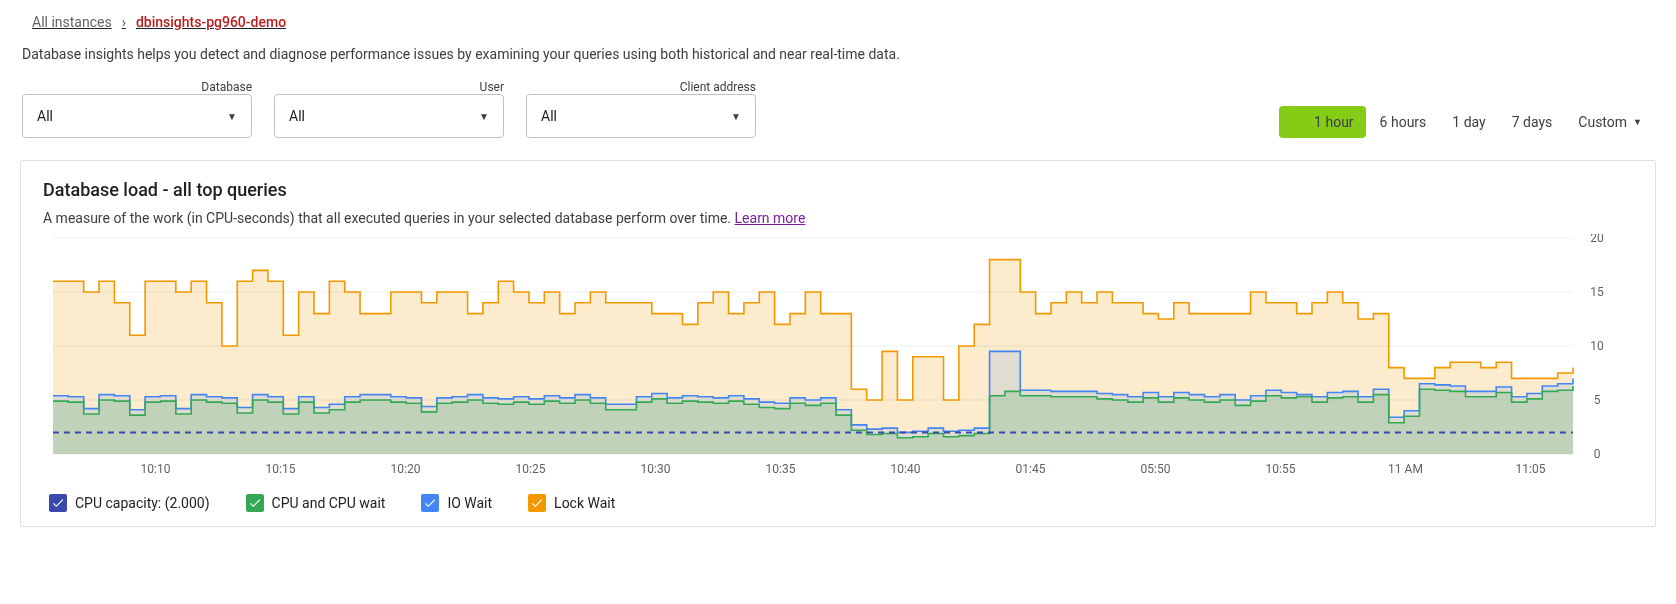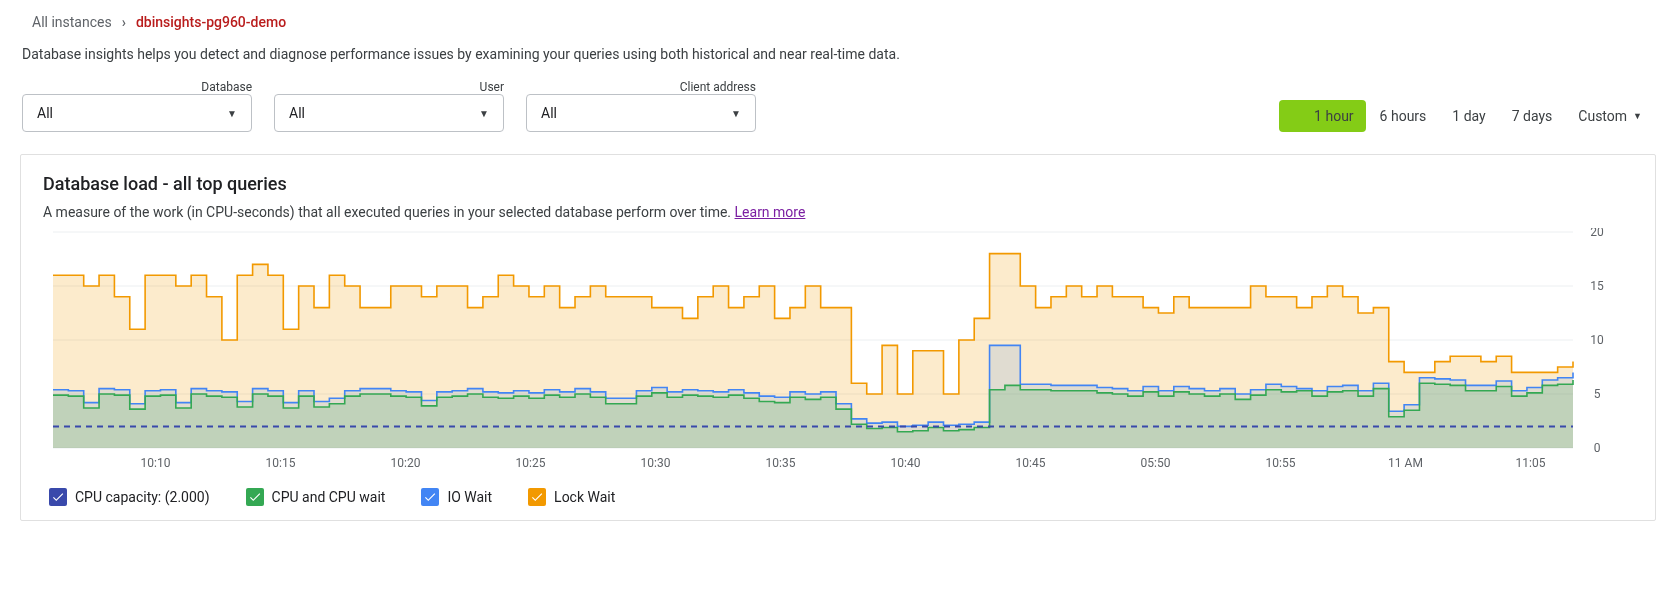--- a/index.html
+++ b/index.html
@@ -11,37 +11,38 @@
     color: #202124;
     background: #fff;
     width: 1676px;
   }
   .breadcrumb {
     display: flex;
     align-items: flex-start;
     gap: 10px;
     padding: 6px 12px;
     font-size: 14px;
+    text-decoration: underline;
   }
   .breadcrumb .root { color: #5f6368; cursor: pointer; }
   .breadcrumb .sep { color: #5f6368; font-size: 14px; font-weight: 600; }
   .breadcrumb .current { color: #b91c1c; font-weight: 500; }
   .desc { padding: 10px 2px 18px 2px; color: #3c4043; font-size: 14px; }
   .filters-row {
     display: flex;
     align-items: flex-end;
     gap: 22px;
     padding: 0 2px 4px 2px;
   }
   .filter { display: flex; flex-direction: column; gap: 0; align-items: flex-end; }
   .filter-label { font-size: 12px; color: #3c4043; padding-left: 16px; }
   .dropdown {
     border: 1px solid #bdc1c6;
     border-radius: 4px;
-    height: 38px;
+    height: 44px;
     width: 230px;
     display: flex;
     align-items: center;
     justify-content: space-between;
     padding: 0 14px;
     cursor: pointer;
     font-size: 14px;
   }
   .dropdown .caret { font-size: 10px; color: #3c4043; }
   .spacer { flex: 1; }
@@ -161,21 +162,21 @@
         <line x1="10" y1="198.4" x2="1530" y2="198.4" stroke="#3949ab" stroke-width="2" stroke-dasharray="6 5"></line>
       </svg>
     <div class="xlabels" id="xlabels">
         <span>10:10</span>
         <span>10:15</span>
         <span>10:20</span>
         <span>10:25</span>
         <span>10:30</span>
         <span>10:35</span>
         <span>10:40</span>
-        <span>10:45</span>
+        <span>01:45</span>
         <span>05:50</span>
         <span>10:55</span>
         <span>11 AM</span>
         <span>11:05</span>
       </div>
   </div>
 
   <div class="legend">
     <div class="legend-item">
       <span class="chkbox" style="background:#3949ab">

